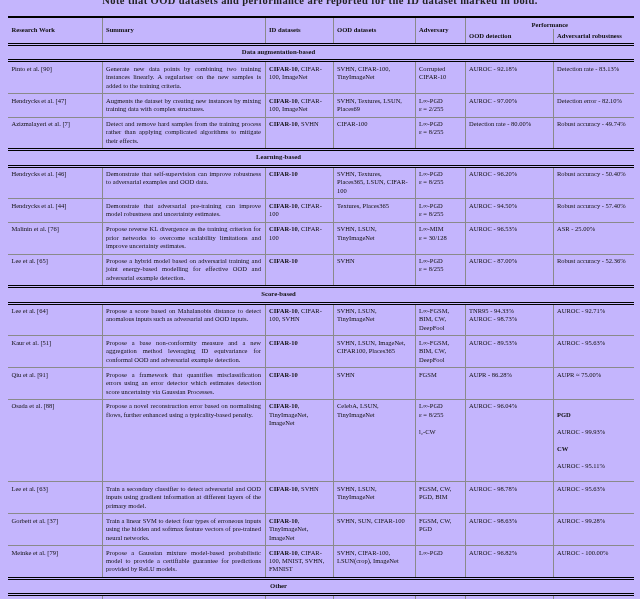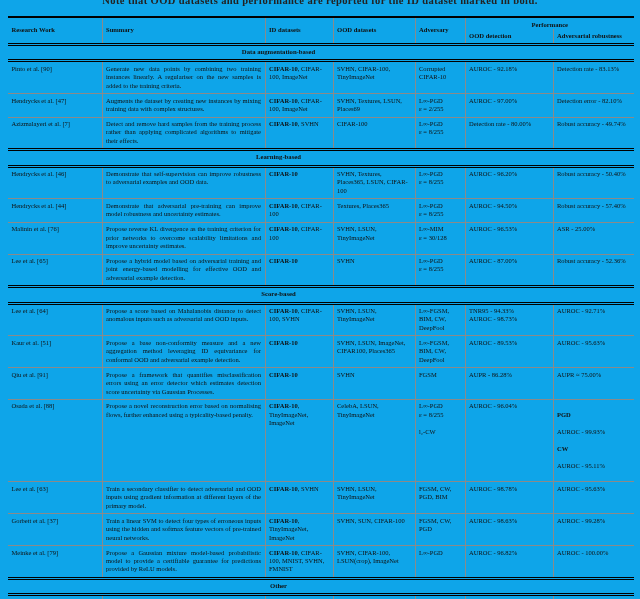--- a/index.html
+++ b/index.html
@@ -1,19 +1,19 @@
 <!DOCTYPE html>
 <html><head>
 <meta charset="utf-8">
 <style>
   * { margin: 0; padding: 0; box-sizing: border-box; }
   html, body { background: #ffffff; }
   .page {
     width: 640px; height: 599px;
-    background: #0ea5e9;
+    background: #c4b5fd;
     overflow: hidden;
     font-family: "Liberation Serif", "DejaVu Serif", serif;
     color: #111;
     position: relative;
   }
   
   .caption-clip {
     height: 9px; overflow: hidden; position: relative;
     margin: 0 8px;
   }

